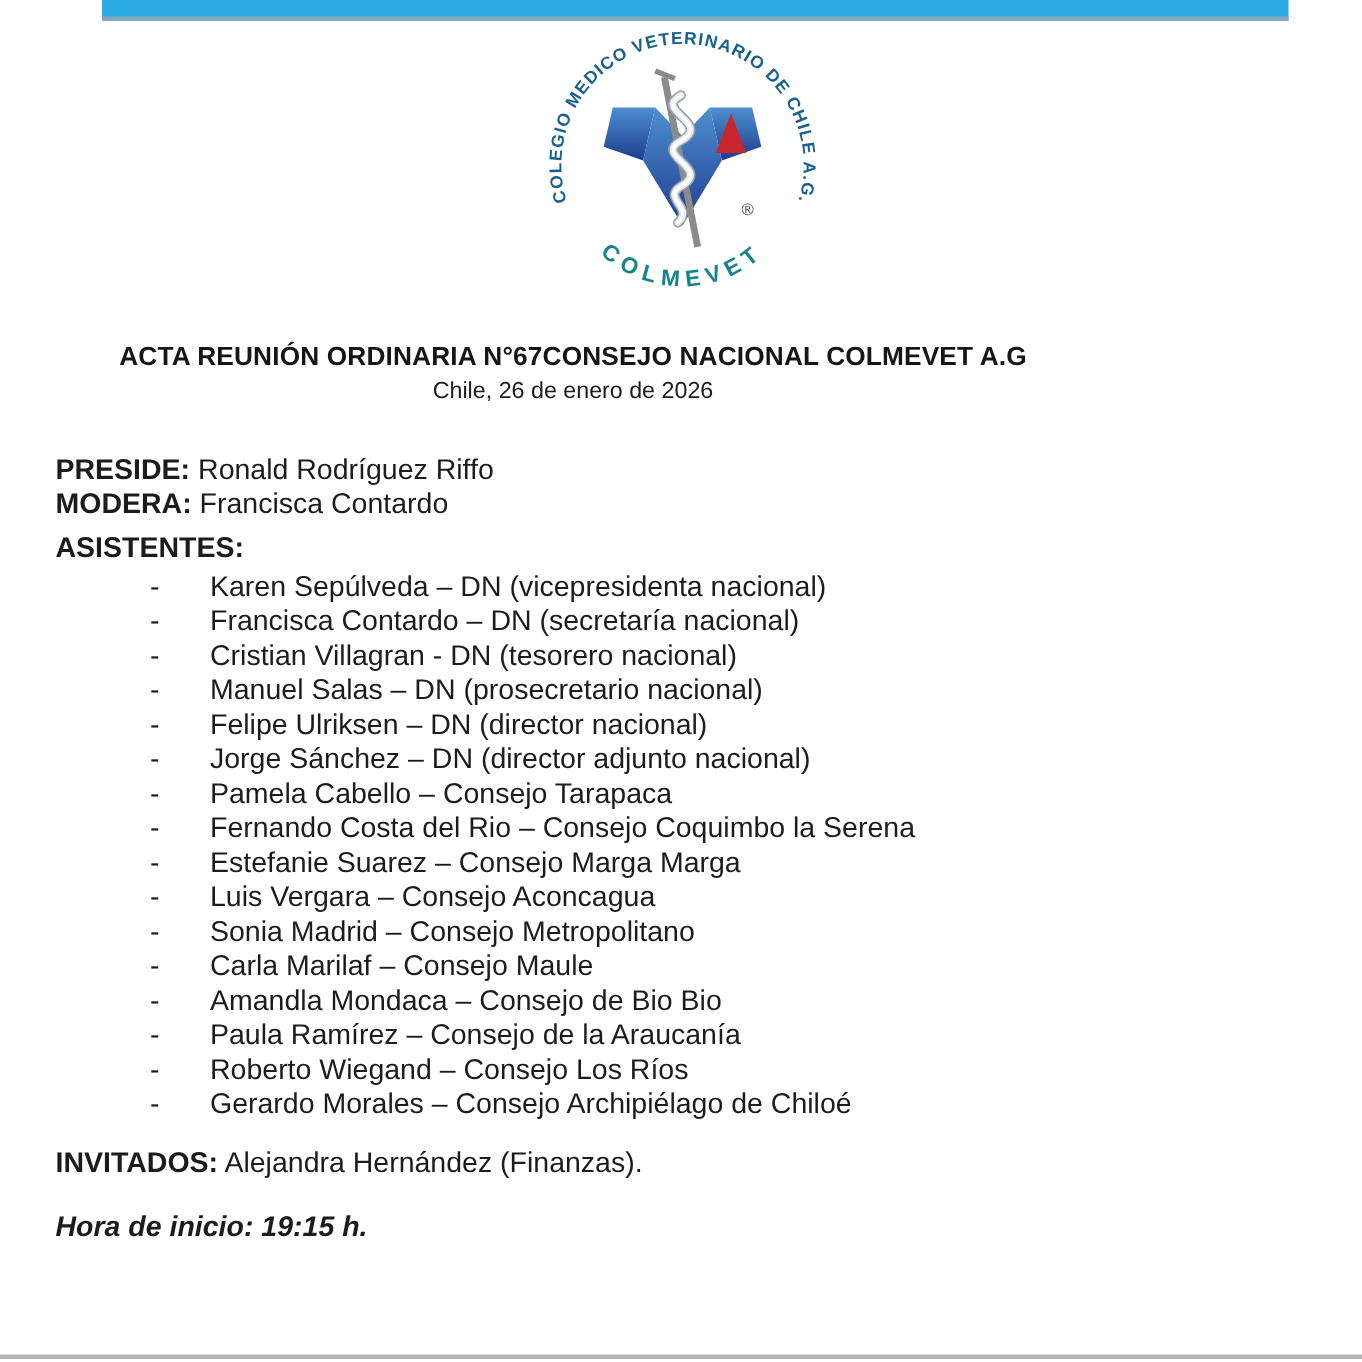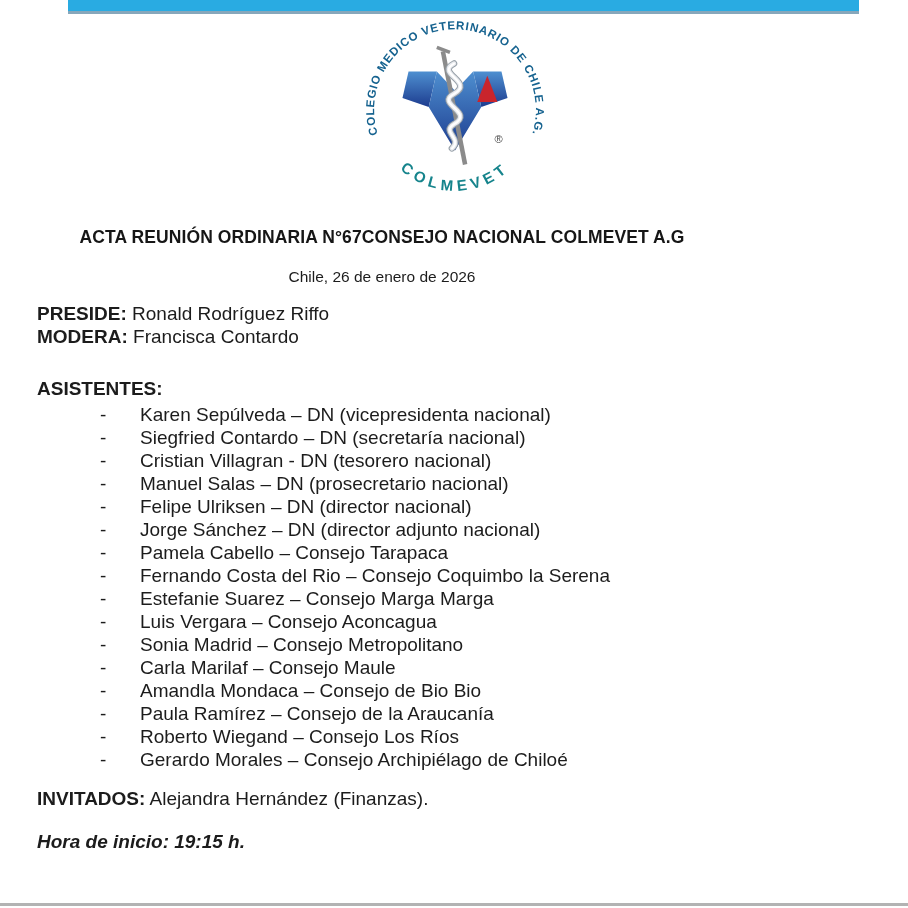--- a/index.html
+++ b/index.html
@@ -7,24 +7,24 @@
     width:908px; height:908px; background:#ffffff; overflow:hidden;
     font-family:"Liberation Sans", sans-serif; color:#1c1c1c; position:relative;
   }
   .top-bar {
     position:absolute; left:68px; top:0; width:791px; height:11px;
     border-bottom:3px solid #87a7bb;
   }
   .logo-wrap { position:absolute; left:356px; top:10px; width:198px; height:200px; }
   .title-block { position:absolute; top:227px; left:0; width:764px; text-align:center; }
   .doc-title { font-size:17.5px; font-weight:bold; letter-spacing:0.1px; color:#161616; }
-  .doc-date  { font-size:15.5px; margin-top:20px; color:#1c1c1c; }
+  .doc-date  { font-size:15.5px; margin-top:4px; color:#1c1c1c; }
   .content { position:absolute; left:37px; top:302px; width:838px; font-size:19px; line-height:23px; }
   .b { font-weight:bold; }
-  .attendees-heading { margin-top:29px; font-weight:bold; }
+  .attendees-heading { margin-top:6px; font-weight:bold; }
   .list { margin-top:3px; }
   .li { padding-left:63px; }
   .dash { display:inline-block; width:40px; }
   .guests { margin-top:16px; }
   .start-time { margin-top:20px; font-weight:bold;font-style:italic; }
   .bottom-line { position:absolute; left:0; bottom:2px; width:908px; height:3px; background:#b3b3b3; }
   svg text { font-family:"Liberation Sans", sans-serif; }
 </style>
 </head>
 <body>
@@ -79,21 +79,21 @@
   <div class="attendees-heading">ASISTENTES:</div>
 
   <div class="list">
 
 
       <div class="li">
         <span class="dash">-</span><span>Karen Sepúlveda – DN (vicepresidenta nacional)</span>
       </div>
 
       <div class="li">
-        <span class="dash">-</span><span>Siegfried Contardo – DN (secretaría nacional)</span>
+        <span class="dash">-</span><span>Francisca Contardo – DN (secretaría nacional)</span>
       </div>
 
       <div class="li">
         <span class="dash">-</span><span>Cristian Villagran - DN (tesorero nacional)</span>
       </div>
 
       <div class="li">
         <span class="dash">-</span><span>Manuel Salas – DN (prosecretario nacional)</span>
       </div>
 

